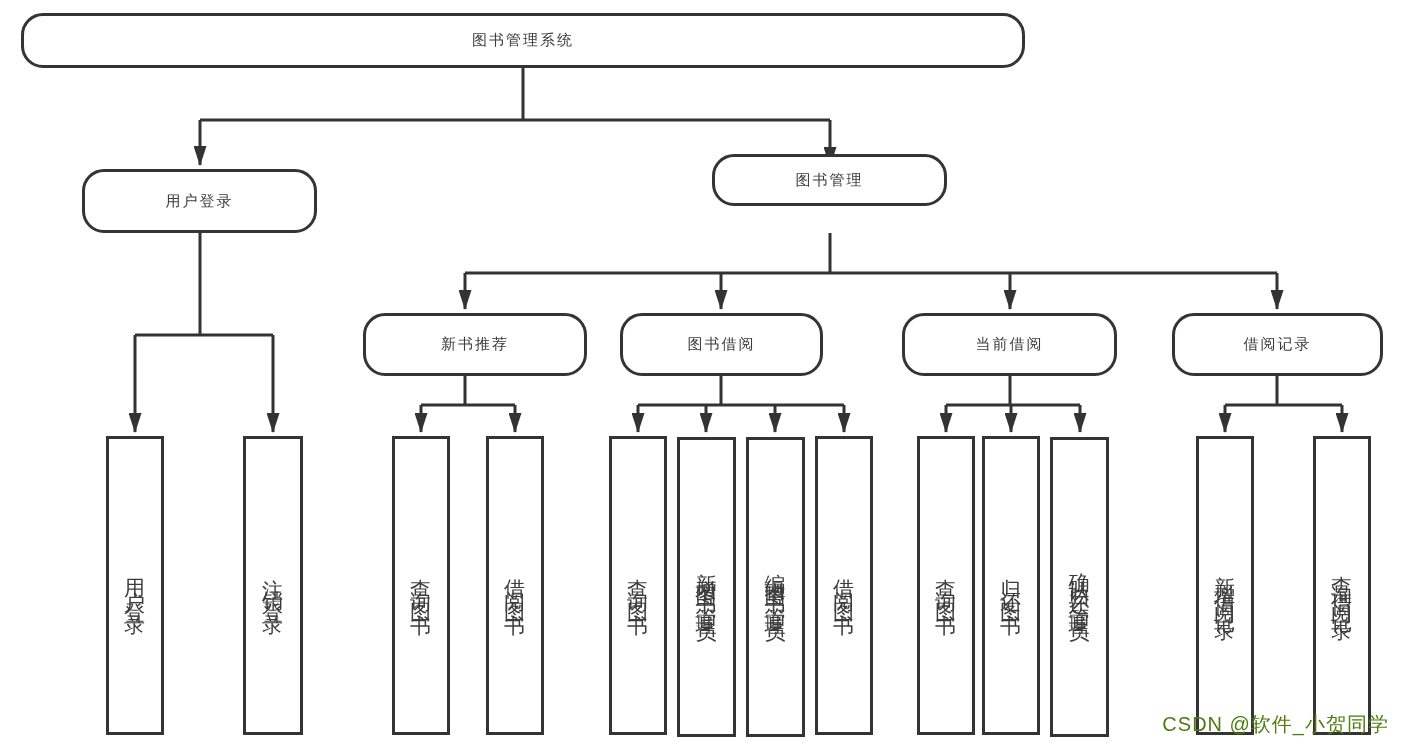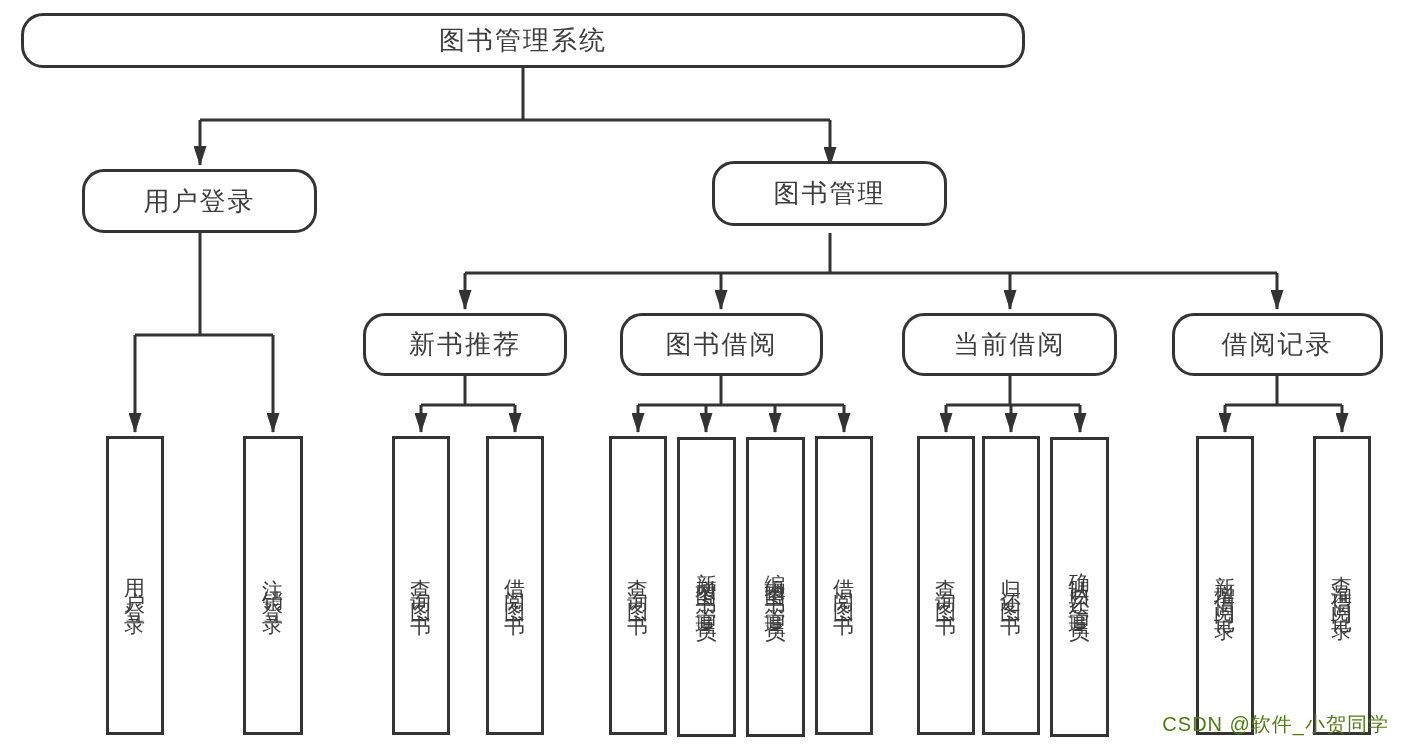--- a/index.html
+++ b/index.html
@@ -8,21 +8,21 @@
     width:1405px; height:747px; position:relative; overflow:hidden;
     font-family:"Liberation Sans", sans-serif;
   }
   .canvas { position:absolute; left:0; top:0; width:1405px; height:747px; }
   svg.wires { position:absolute; left:0; top:0; width:1405px; height:747px; z-index:1; }
   .node {
     position:absolute; background:#ffffff; border:3px solid #343434;
     color:#3c3c3c; display:flex; align-items:center; justify-content:center;
     z-index:2;
   }
-  .h { font-size:26px; letter-spacing:2px; font-weight:500;border-radius:22px; }
+  .h { font-size:15px; letter-spacing:2px; font-weight:500;border-radius:22px; }
   .v span {
     writing-mode:vertical-rl; text-orientation:mixed;
     font-size:21px; line-height:1.1; font-weight:500;
   }
   .vs4 span { letter-spacing:12px; }
   .vs6 span { letter-spacing:9px;  }
   .vs9 span { letter-spacing:7px;  }
   .watermark {
     position:absolute; right:16px; top:711px; z-index:5;
     font-size:20px; color:#4d7c0f; letter-spacing:1px; white-space:nowrap;
@@ -83,25 +83,25 @@
     </g>
   </svg>
 
   <div class="node h" style="left:21px; top:13px; width:1004px; height:55px;">
     <span>图书管理系统</span>
   </div>
 
   <div class="node h" style="left:82px; top:169px; width:235px; height:64px;">
     <span>用户登录</span>
   </div>
-  <div class="node h" style="left:712px; top:161px; width:235px; height:65px;">
+  <div class="node h" style="left:712px; top:154px; width:235px; height:52px;">
     <span>图书管理</span>
   </div>
 
-  <div class="node h" style="left:363px; top:313px; width:204px; height:63px;">
+  <div class="node h" style="left:363px; top:313px; width:224px; height:63px;">
     <span>新书推荐</span>
   </div>
   <div class="node h" style="left:902px; top:313px; width:215px; height:63px;">
     <span>当前借阅</span>
   </div>
   <div class="node h" style="left:620px; top:313px; width:203px; height:63px;">
     <span>图书借阅</span>
   </div>
   <div class="node h" style="left:1172px; top:313px; width:211px; height:63px;">
     <span>借阅记录</span>

